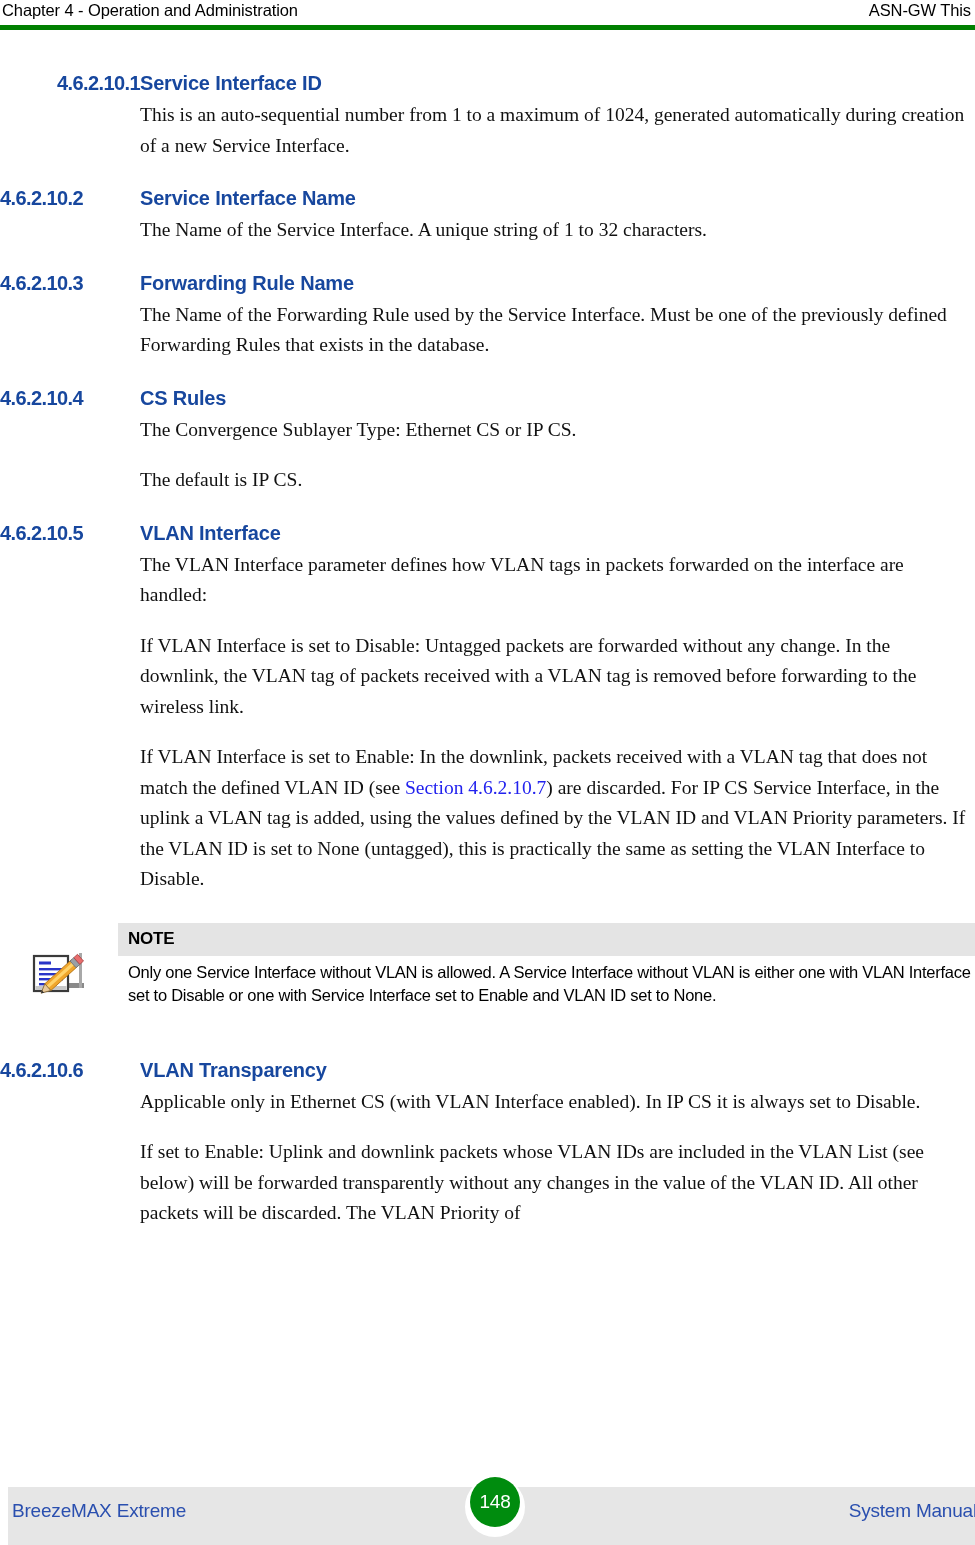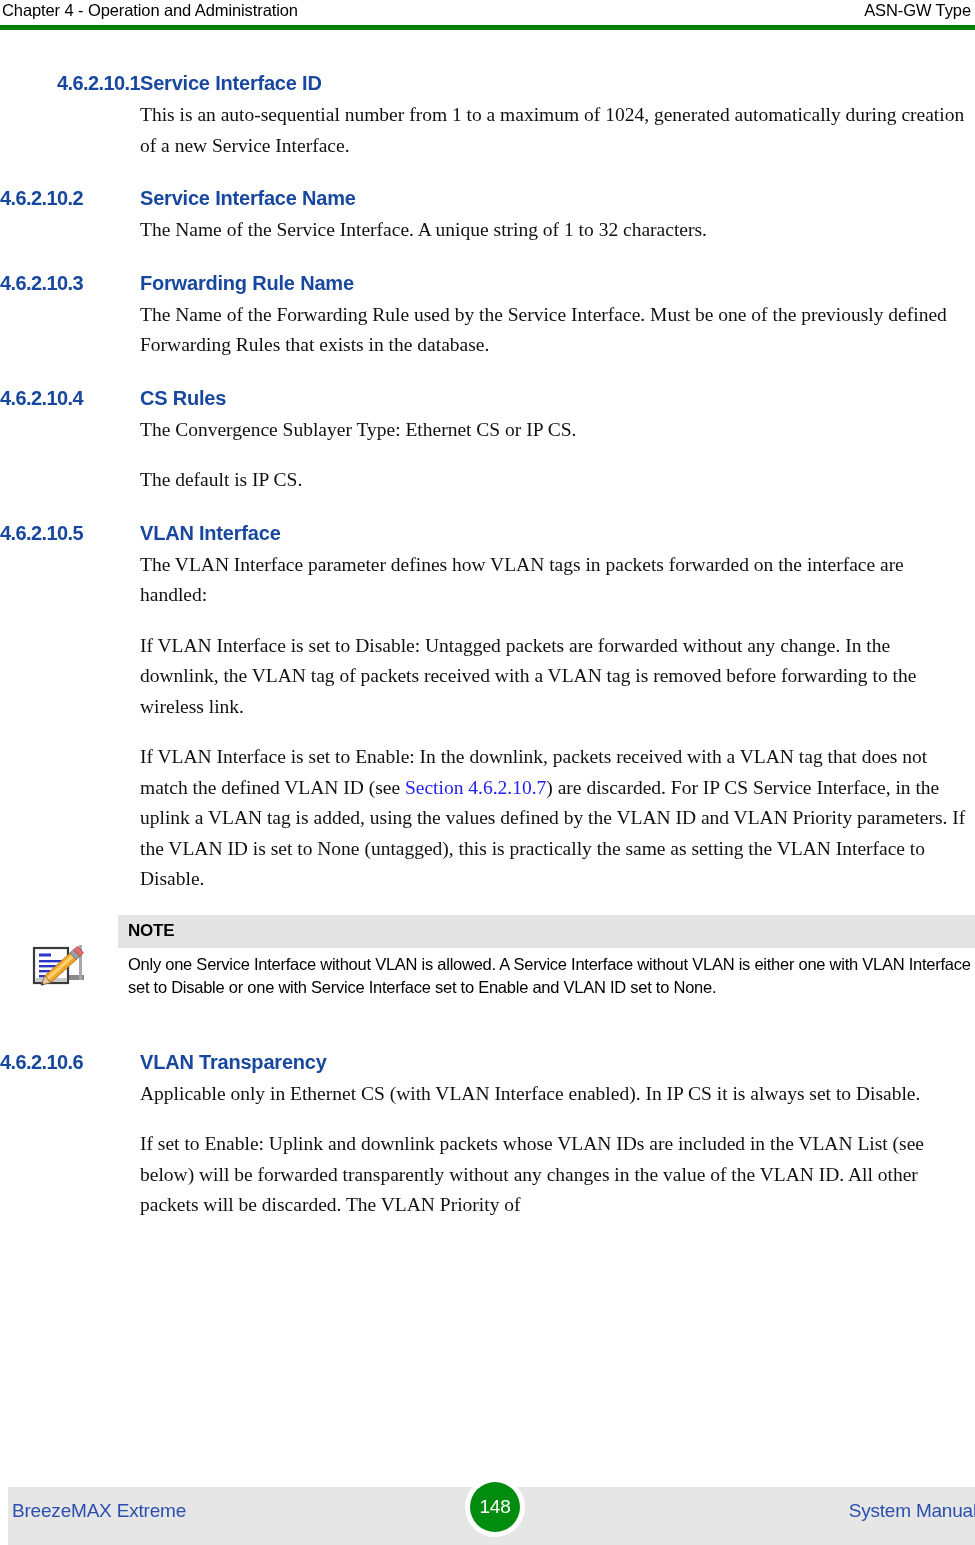--- a/index.html
+++ b/index.html
@@ -90,21 +90,21 @@
   .section + p.body { margin-top: 0; }
 
   a.xref {
     color: #2222EE;
     text-decoration: none;
   }
 
   
   .note-block {
     position: relative;
-    margin-top: 20px;
+    margin-top: 28px;
     margin-bottom: 10px;
     padding-left: 118px;
     min-height: 110px;
   }
   .note-icon {
     position: absolute;
     left: 26px;
     top: 22px;
     width: 62px;
     height: 62px;
@@ -155,21 +155,21 @@
   .footer-right { right: 6px; }
   .page-badge {
     position: absolute;
     left: 457px;
     top: -10px;
     width: 60px;
     height: 60px;
     border-radius: 50%;
     background: #ffffff;
     display: flex;
-    align-items: center;
+    align-items: flex-start;
     justify-content: center;
   }
   .page-badge .disc {
     width: 50px;
     height: 50px;
     border-radius: 50%;
     background: #008C0E;
     display: flex;
     align-items: center;
     justify-content: center;
@@ -179,21 +179,21 @@
     font-size: 19px;
     color: #ffffff;
     letter-spacing: -0.2px;
   }
 </style>
 </head>
 <body>
 
 <div class="page-header">
   <div class="hdr-left">Chapter 4 - Operation and Administration</div>
-  <div class="hdr-right">ASN-GW Type</div>
+  <div class="hdr-right">ASN-GW This</div>
 </div>
 <div class="header-rule"></div>
 
 <div class="content">
 
   <div class="section">
     <div class="sec-num">4.6.2.10.1</div>
     <div class="sec-title">Service Interface ID</div>
   </div>
   <p class="body">This is an auto-sequential number from 1 to a maximum of 1024, generated automatically during creation of a new Service Interface.</p>

